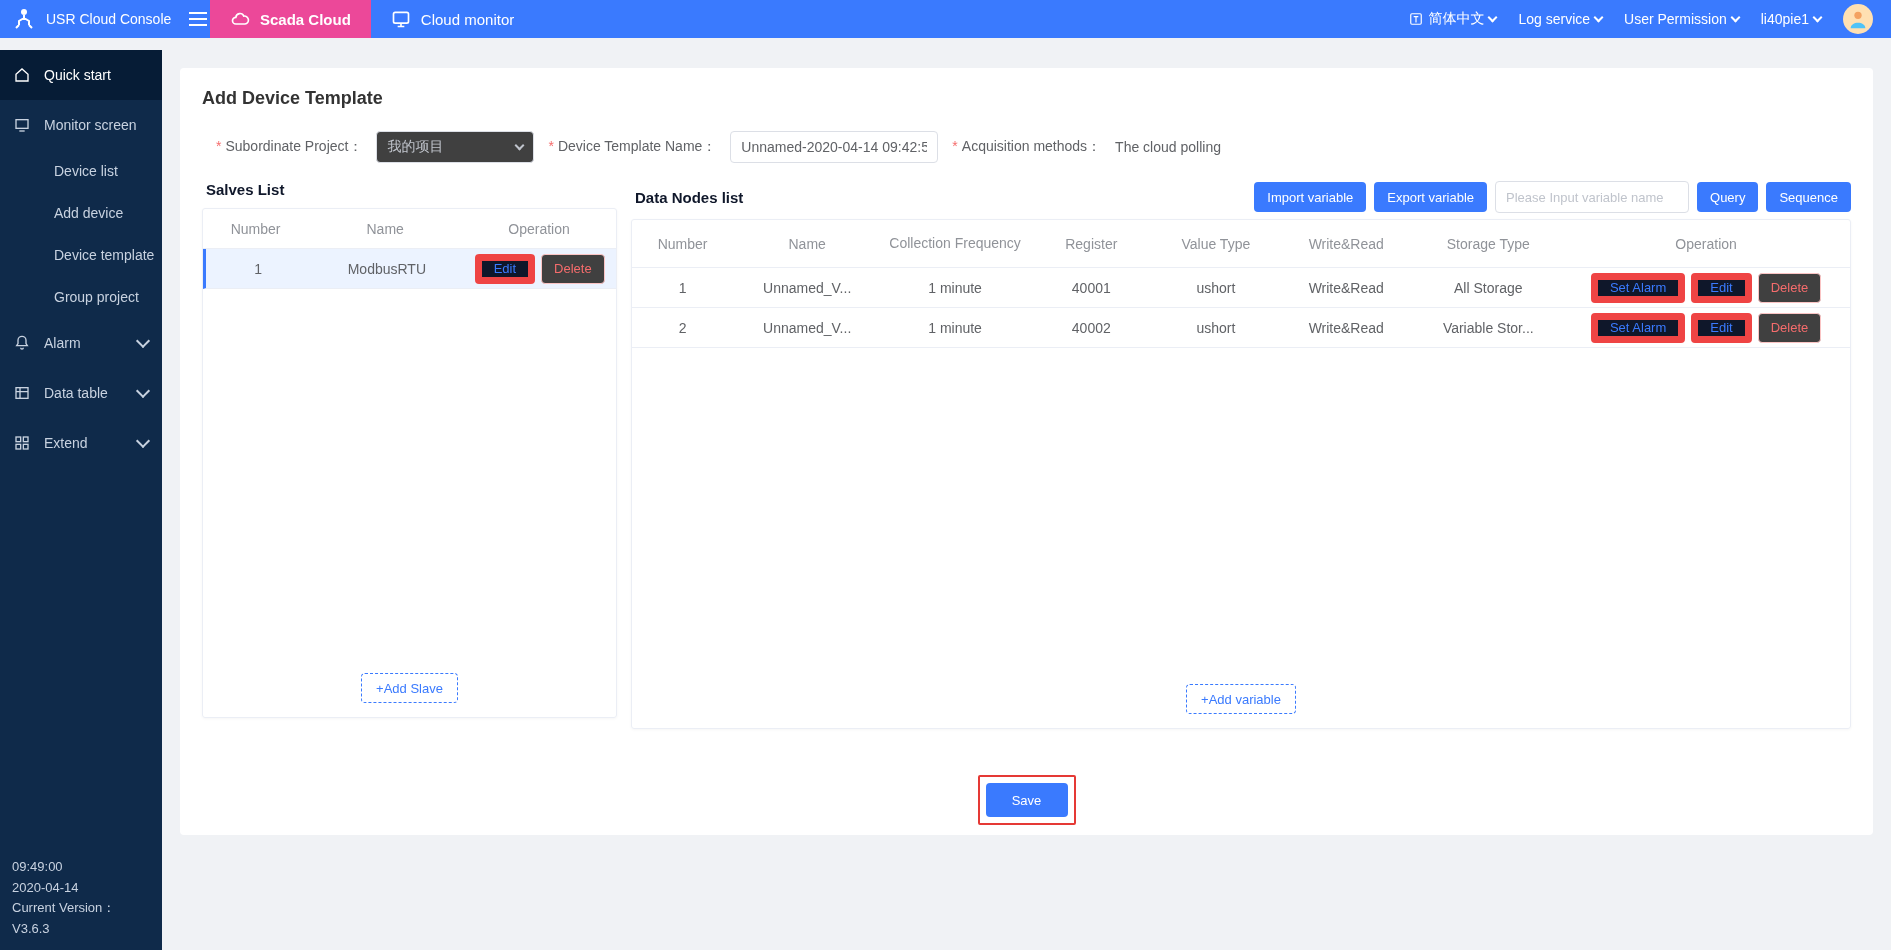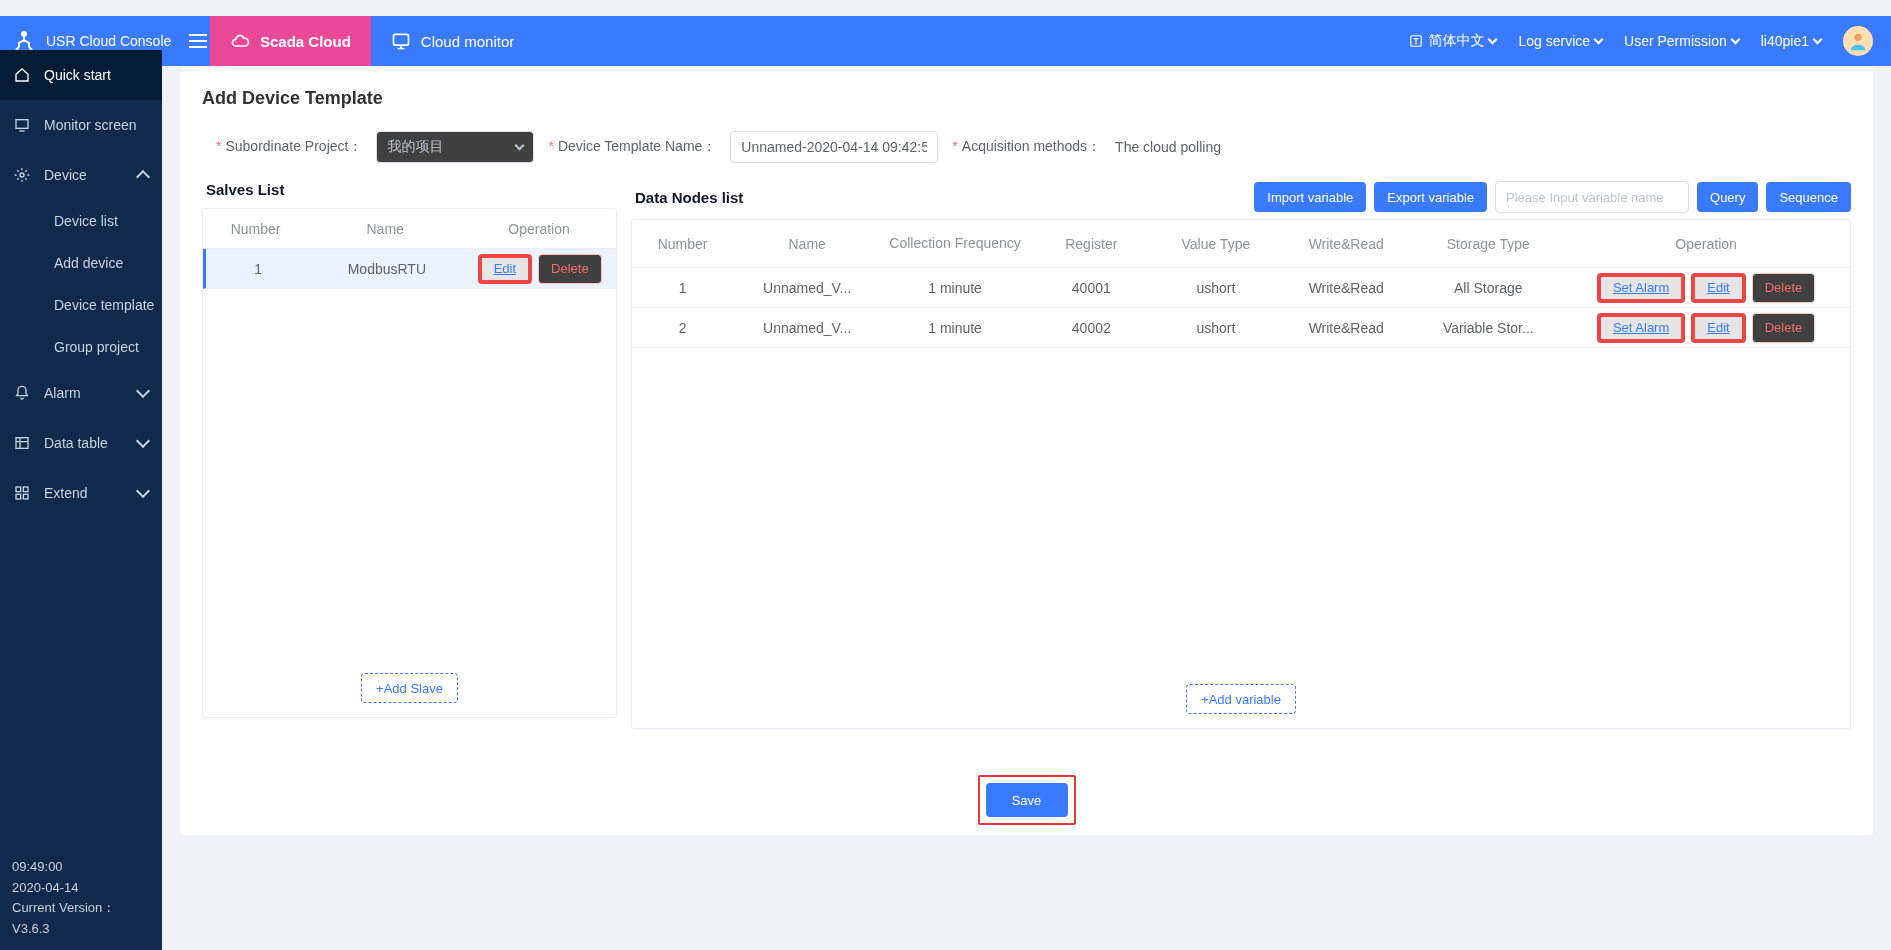--- a/index.html
+++ b/index.html
@@ -1,17 +1,17 @@
 <!DOCTYPE html>
 <html><head>
 <meta charset="utf-8">
 <style>
 *{box-sizing:border-box;margin:0;padding:0;}
 body{font-family:Arial,"Microsoft YaHei",sans-serif;font-size:14px;color:#333;background:#f0f2f5;width:1891px;height:950px;overflow:hidden;}
-.topbar{height:50px;background:#3a7afe;display:flex;align-items:center;color:#fff;margin-top:16px;}
+.topbar{height:38px;background:#3a7afe;display:flex;align-items:center;color:#fff;}
 .logo-area{width:210px;display:flex;align-items:center;padding-left:12px;gap:10px;}
 .logo-svg{width:24px;height:24px;}
 .menu-icon{margin-left:8px;}
 .top-tabs{display:flex;height:100%;}
 .top-tab{display:flex;align-items:center;gap:10px;padding:0 20px;cursor:pointer;font-size:15px;}
 .top-tab.active{background:#ec4899;font-weight:600;}
 .top-right{margin-left:auto;display:flex;align-items:center;gap:22px;padding-right:18px;font-size:14px;}
 .top-right-item{display:flex;align-items:center;gap:5px;cursor:pointer;}
 .avatar{width:30px;height:30px;border-radius:50%;background:#ffe0b2;display:flex;align-items:center;justify-content:center;}
 .sidebar{position:absolute;left:0;top:50px;bottom:0;width:162px;background:#0f2a4a;color:#c8d2e0;display:flex;flex-direction:column;}
@@ -36,21 +36,21 @@
 .panel-left{flex:0 0 415px;}
 .sec-title{font-size:15px;font-weight:600;color:#0f172a;margin:0 0 10px 4px;}
 .table{width:100%;}
 .table-header,.table-row{display:flex;align-items:center;height:40px;border-bottom:1px solid #ebeef5;font-size:14px;}
 .table-header{color:#909399;}
 .table-row{color:#606266;}
 .table-row.selected{background:#ecf3ff;border-left:3px solid #3a7afe;}
 .cell{text-align:center;overflow:hidden;text-overflow:ellipsis;white-space:nowrap;padding:0 4px;}
 .btn{display:inline-flex;align-items:center;justify-content:center;height:30px;border-radius:4px;padding:0 12px;font-size:13px;cursor:pointer;border:1px solid transparent;}
 .btn-primary{background:#3a7afe;color:#fff;}
-.btn-plain-primary{border:4px solid #ef4444;color:#3a7afe;background:#e5e5e5;text-decoration:underline;}
+.btn-plain-primary{border:7px solid #ef4444;color:#3a7afe;background:#0f172a;}
 .btn-plain-danger{border:1px solid #fbc4c4;color:#f56c6c;background:#404040;}
 .btn-dashed{border:1px dashed #3a7afe;color:#3a7afe;background:#fff;height:30px;padding:0 14px;}
 .search-input{height:32px;border:1px solid #dcdfe6;border-radius:4px;padding:0 10px;font-size:13px;width:194px;}
 .search-input::placeholder{color:#c0c4cc;}
 .nodes-toolbar{display:flex;gap:8px;align-items:center;margin-bottom:0;}
 .head-row{display:flex;align-items:center;justify-content:space-between;margin-bottom:6px;}
 .add-row{display:flex;justify-content:center;margin-top:auto;padding-top:10px;}
 .foot-save{display:flex;justify-content:center;margin-top:46px;}
 .save-wrap{border:2px solid #e53935;padding:6px;border-radius:2px;}
 svg{display:block;}
@@ -125,28 +125,20 @@
       </svg>
     <span>Quick start</span>
   </div>
   <div class="side-item">
     <svg width="16" height="16" viewBox="0 0 24 24" fill="none" stroke="currentColor" stroke-width="2">
         <rect x="3" y="4" width="18" height="13"></rect>
         <path d="M8 21h8"></path>
       </svg>
     <span>Monitor screen</span>
   </div>
-  <div class="side-item">
-    <svg width="16" height="16" viewBox="0 0 24 24" fill="none" stroke="currentColor" stroke-width="2">
-        <circle cx="12" cy="12" r="3"></circle>
-        <path d="M12 2v3m0 14v3M4 12H1m22 0h-3M5 5l2 2m10 10l2 2M5 19l2-2m10-10l2-2"></path>
-      </svg>
-    <span>Device</span>
-    <span class="side-expand chev up"></span>
-  </div>
   <div class="side-sub">
       <span>Device list</span>
     </div>
   <div class="side-sub">
       <span>Add device</span>
     </div>
   <div class="side-sub">
       <span>Device template</span>
     </div>
   <div class="side-sub">

